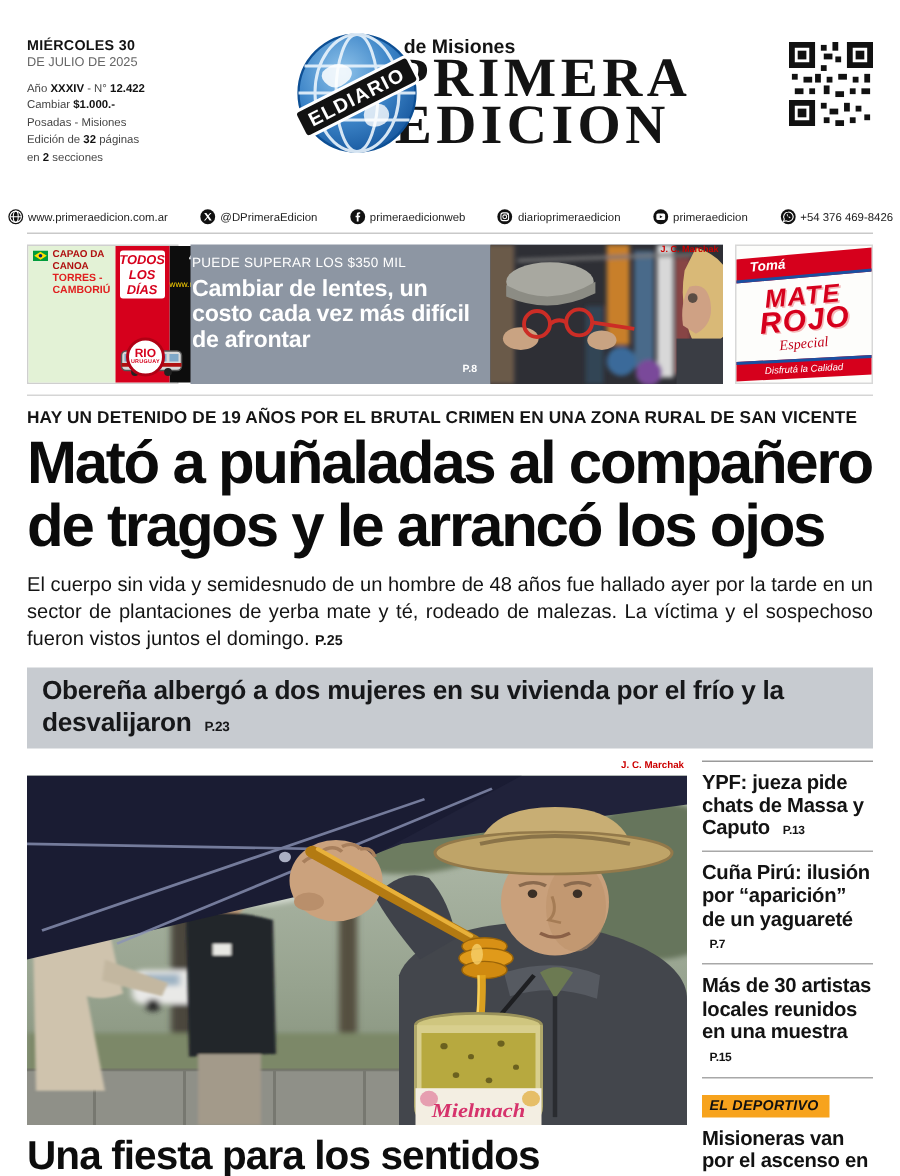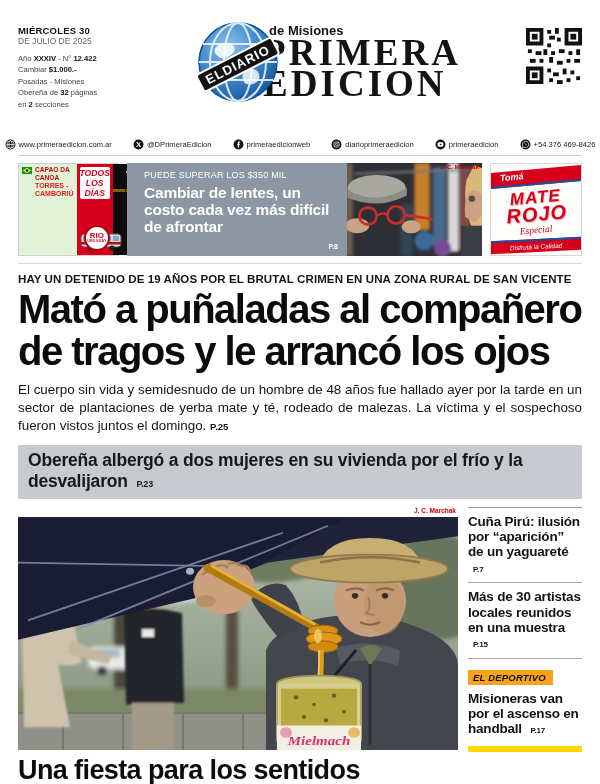--- a/index.html
+++ b/index.html
@@ -41,21 +41,21 @@
   .busicon{position:absolute;left:3px;bottom:3px;width:44px;height:20px;}
   .riobadge{position:absolute;right:3px;bottom:4px;width:26px;height:26px;border-radius:50%;background:#fff;
             border:2px solid #b00014;box-sizing:border-box;text-align:center;line-height:1;}
   .rio1{font-size:8px;font-weight:bold;color:#d6001c;margin-top:5px;}
   .rio2{font-size:3.6px;font-weight:bold;color:#d6001c;letter-spacing:.2px;}
   .bus-foot{background:#0d0d0d;text-align:center;padding:2px 0 3px;}
   .bus-phones{color:#fff;font-weight:bold;font-size:8.8px;letter-spacing:.2px;}
   .bus-url{color:#ffd400;font-size:5.6px;margin-top:1px;}
 
   .teaser{flex:1;display:flex;background:#8d96a3;position:relative;overflow:hidden;}
-  .teaser-text{width:220px;flex:none;padding:7px 17px;color:#fff;position:relative;box-sizing:border-box;}
+  .teaser-text{width:200px;flex:none;padding:7px 1px;color:#fff;position:relative;box-sizing:border-box;}
   .teaser-kicker{font-size:9px;letter-spacing:.2px;}
   .teaser-headline{font-size:15.5px;font-weight:bold;line-height:1.1;margin-top:4px;letter-spacing:-.2px;}
   .teaser-page{position:absolute;right:9px;bottom:6px;font-size:7px;font-weight:bold;}
   .teaser-photo{flex:1;position:relative;}
   .teaser-photo svg{position:absolute;inset:0;width:100%;height:100%;}
   .credit{position:absolute;top:1px;right:3px;font-size:6px;color:#c00;font-weight:bold;z-index:3;}
 
   .mate-ad{width:92px;flex:none;background:#fdfdfb;border:1px solid #d8d8d8;box-sizing:border-box;
            position:relative;overflow:hidden;text-align:center;}
   .mate-top{position:absolute;top:5px;left:-5px;right:-5px;height:16px;background:#d6001c;
@@ -105,21 +105,21 @@
 <div class="page">
 
   <div class="masthead">
     <div class="dateblock">
       <div class="day">MIÉRCOLES 30</div>
       <div class="date">DE JULIO DE 2025</div>
       <div class="info">
         <div><span>Año </span><b>XXXIV</b><span> - N° </span><b>12.422</b></div>
         <div><span>Cambiar </span><b>$1.000.-</b></div>
         <div>Posadas - Misiones</div>
-        <div><span>Obereña de </span><b>32</b><span> páginas</span></div>
+        <div><span>Edición de </span><b>32</b><span> páginas</span></div>
         <div><span>en </span><b>2</b><span> secciones</span></div>
       </div>
     </div>
 
     <div class="logo">
       <svg class="globe" viewBox="0 0 86 86">
         <defs>
           <radialGradient id="gg" cx="38%" cy="32%" r="75%">
             <stop offset="0" stop-color="#8fc3ea"></stop>
               <stop offset=".55" stop-color="#3d85c8"></stop>
@@ -457,20 +457,24 @@
       </div>
 
       <div class="bstory">
         <div class="bstory-headline">Una fiesta para los sentidos</div>
 
       </div>
     </div>
 
     <div class="sidebar">
       <div class="sb-item">
+        <span>YPF: jueza pide chats de Massa y Caputo</span>
+        <span class="sb-page">P.13</span>
+      </div>
+      <div class="sb-item">
         <span>Cuña Pirú: ilusión por “aparición” de un yaguareté</span>
         <span class="sb-page">P.7</span>
       </div>
       <div class="sb-item">
         <span>Más de 30 artistas locales reunidos en una muestra</span>
         <span class="sb-page">P.15</span>
       </div>
       <div class="deportivo">
         <div class="dep-label">EL DEPORTIVO</div>
         <div class="dep-title">

